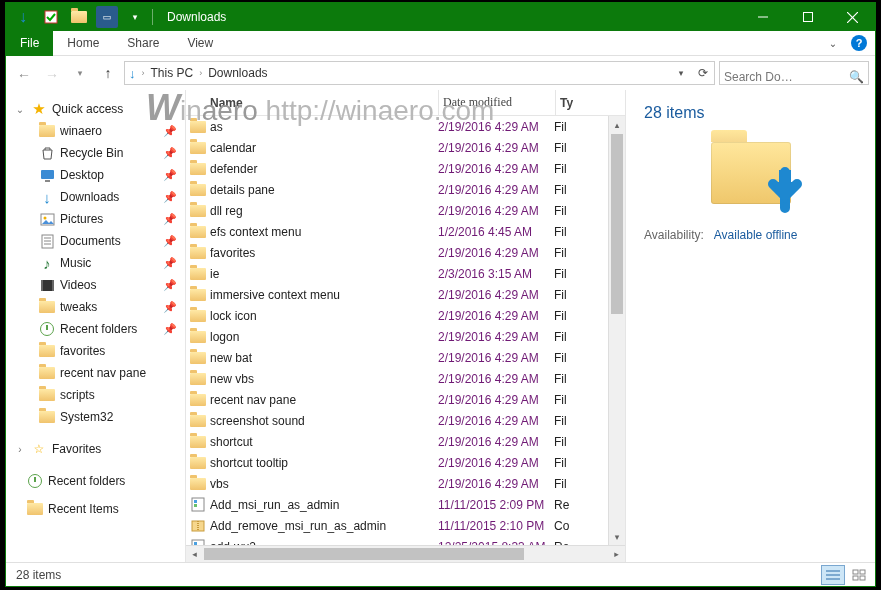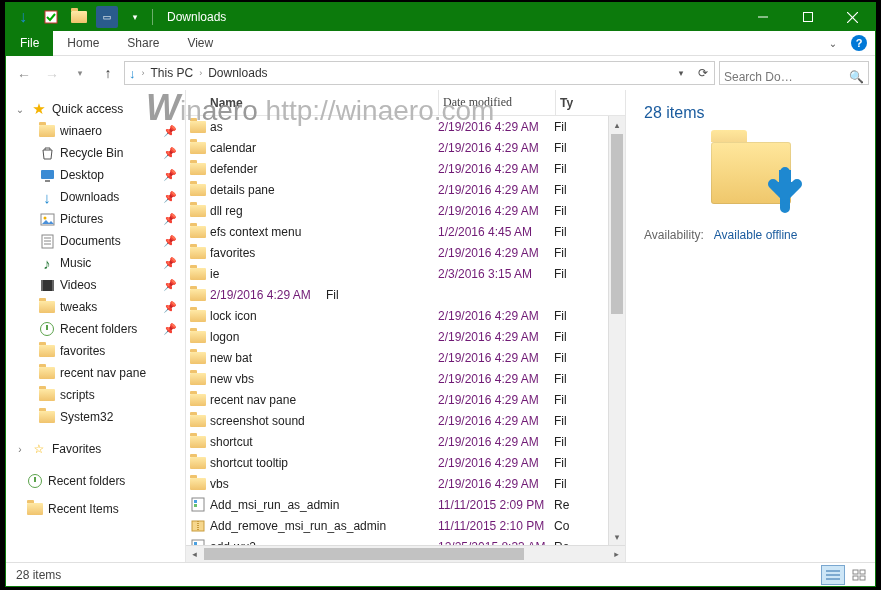--- a/index.html
+++ b/index.html
@@ -372,20 +372,21 @@
               <span class="folder-small"></span>
             </span>
             <span class="fname">ie</span>
             <span class="fdate">2/3/2016 3:15 AM</span>
             <span class="ftype">Fil</span>
           </div>
           <div class="frow">
             <span class="ficon">
               <span class="folder-small"></span>
             </span>
+            <span class="fname">immersive context menu</span>
             <span class="fdate">2/19/2016 4:29 AM</span>
             <span class="ftype">Fil</span>
           </div>
           <div class="frow">
             <span class="ficon">
               <span class="folder-small"></span>
             </span>
             <span class="fname">lock icon</span>
             <span class="fdate">2/19/2016 4:29 AM</span>
             <span class="ftype">Fil</span>

